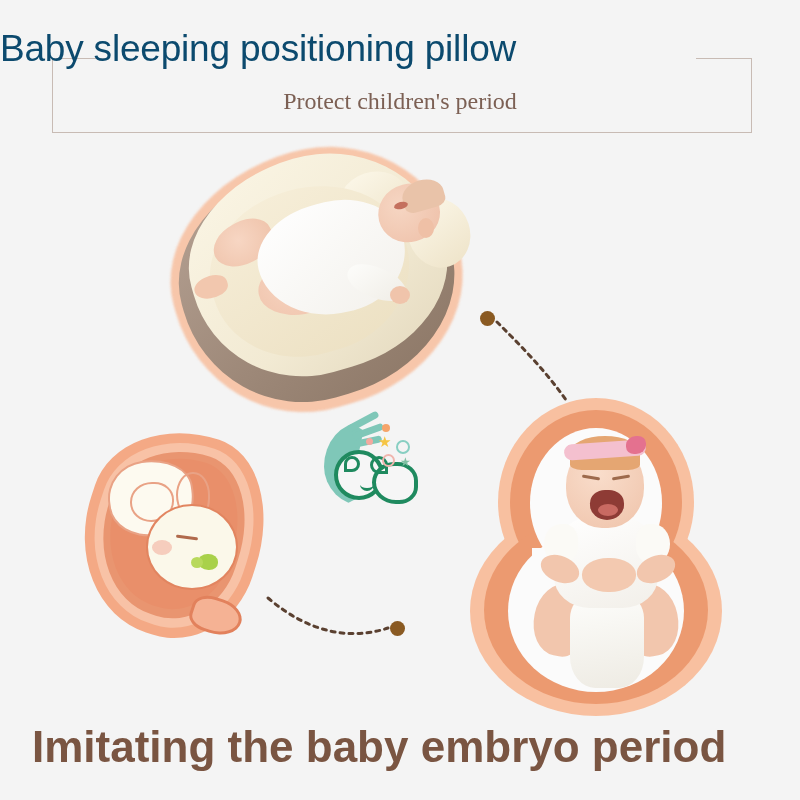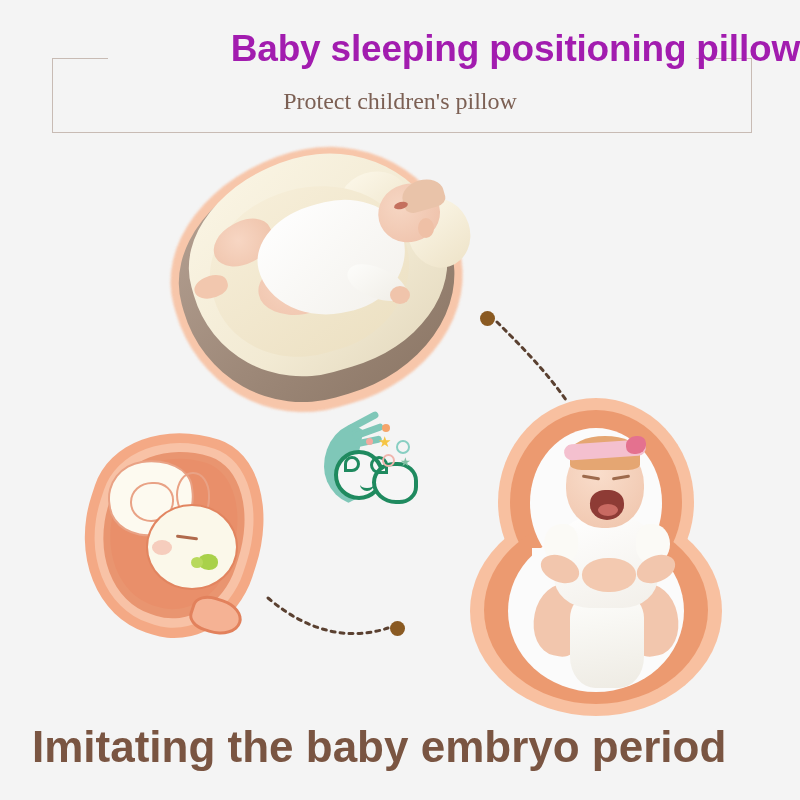--- a/index.html
+++ b/index.html
@@ -19,23 +19,23 @@
     box-sizing:border-box;
   }
   .header-frame::before,.header-frame::after{
     content:"";position:absolute;top:0;height:1px;background:#c8bbb4;
   }
   .header-frame::before{left:0;width:55px;}
   .header-frame::after{right:0;width:55px;}
 
   .page-title{
     position:absolute;left:0;right:0;top:28px;
-    text-align:right;
-    font-size:37px;font-weight:bold;
-    color:#a21caf;
+    text-align:left;
+    font-size:37px;font-weight:normal;
+    color:#0c4a6e;
     letter-spacing:-0.2px;
     white-space:nowrap;
   }
   .page-subtitle{
     position:absolute;left:0;right:0;top:88px;
     text-align:center;
     font-family:"Liberation Serif", serif;
     font-size:24px;color:#7c6054;
     white-space:nowrap;
   }
@@ -285,21 +285,21 @@
   .connectors{position:absolute;inset:0;pointer-events:none;}
   .dot-marker{position:absolute;width:15px;height:15px;border-radius:50%;background:#8a5a22;}
 </style>
 </head>
 <body>
 
 <div class="stage">
 
   <div class="header-frame"></div>
   <div class="page-title">Baby sleeping positioning pillow</div>
-  <div class="page-subtitle">Protect children's pillow</div>
+  <div class="page-subtitle">Protect children's period</div>
 
   <div class="pillow-photo">
     <div class="pillow-glow"></div>
     <div class="pillow-base"></div>
     <div class="pillow-top"></div>
     <div class="pillow-headrest-l"></div>
     <div class="pillow-headrest-r"></div>
     <div class="pillow-inner-cradle"></div>
     <div class="bp-leg"></div>
     <div class="bp-foot"></div>

